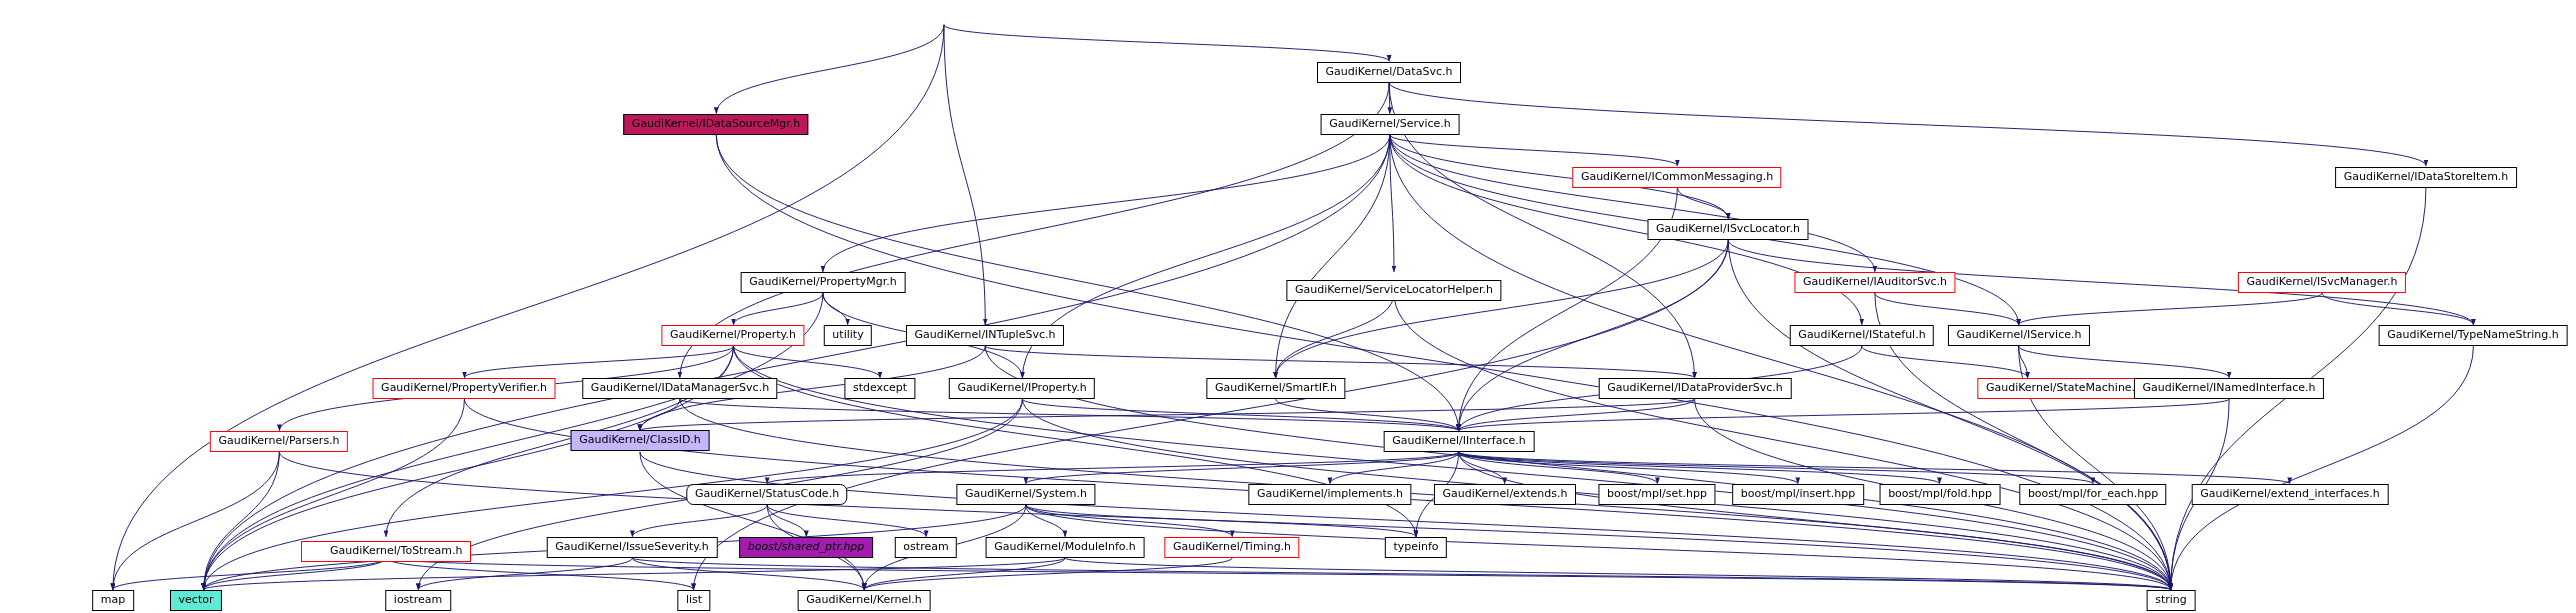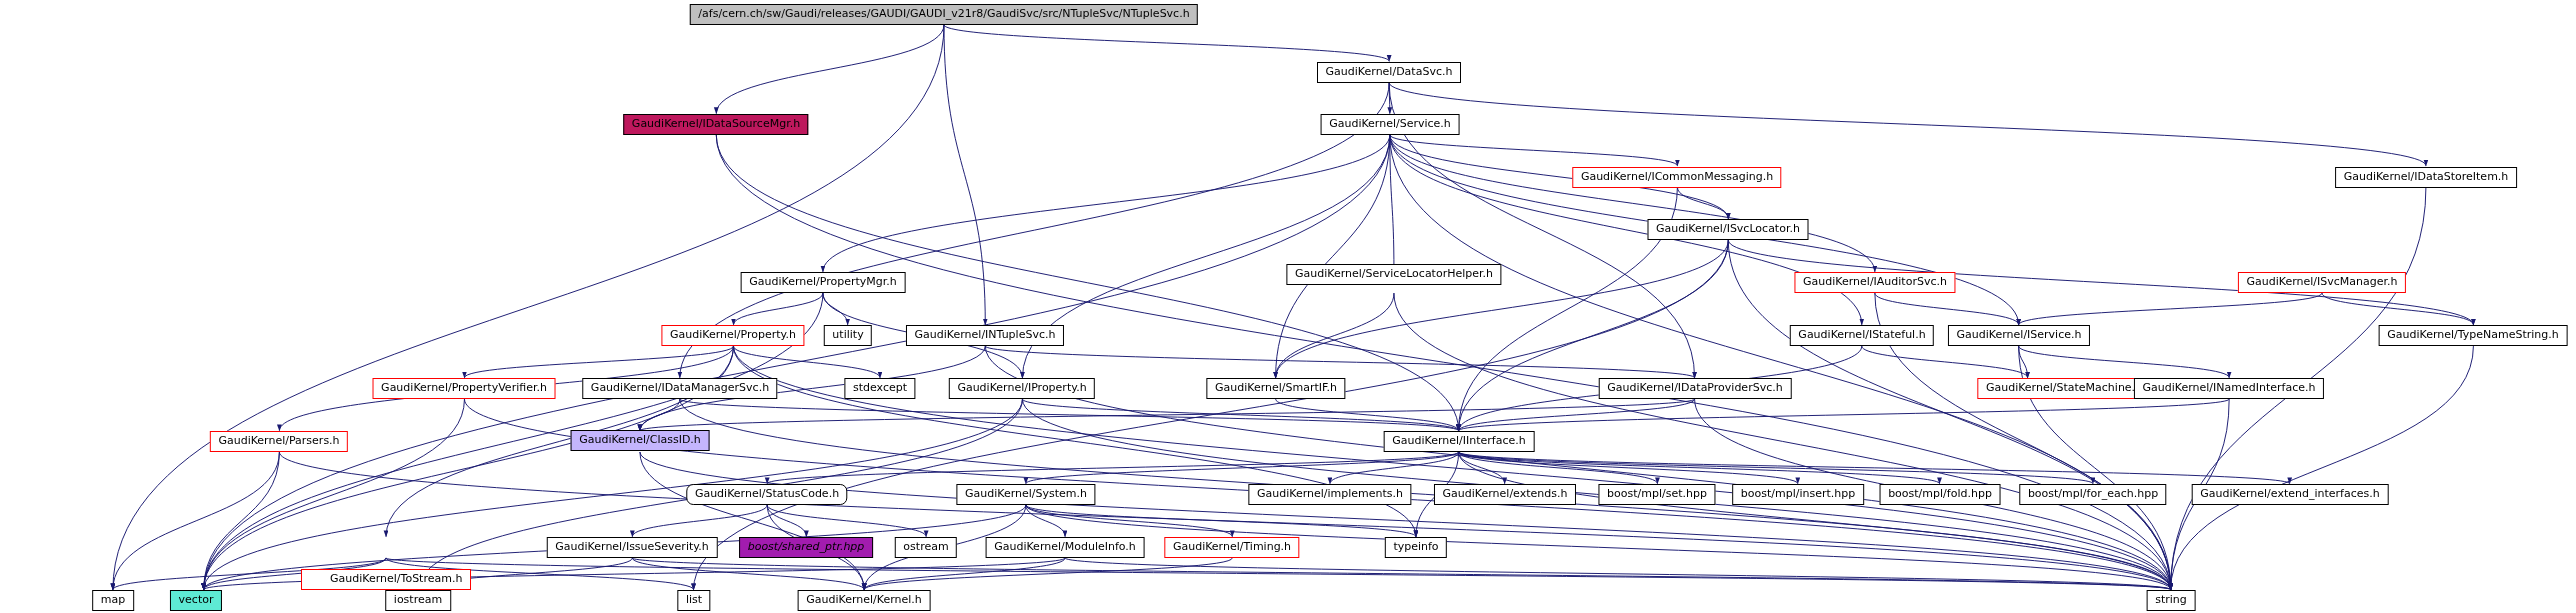--- a/index.html
+++ b/index.html
@@ -126,29 +126,28 @@
       <path d="M1491,734 C1491,795.5 296,795.5 296,857" fill="none" stroke="#191970" stroke-width="1.4" marker-end="url(#arrow)"></path>
       <path d="M1548,811 C1548,834 1256,834 1256,857" fill="none" stroke="#191970" stroke-width="1.4" marker-end="url(#arrow)"></path>
       <path d="M1548,811 C1548,834 3155,834 3155,857" fill="none" stroke="#191970" stroke-width="1.4" marker-end="url(#arrow)"></path>
       <path d="M1548,811 C1548,834 296,834 296,857" fill="none" stroke="#191970" stroke-width="1.4" marker-end="url(#arrow)"></path>
       <path d="M1791,811 C1791,834 1256,834 1256,857" fill="none" stroke="#191970" stroke-width="1.4" marker-end="url(#arrow)"></path>
       <path d="M561,811 C561,834 164,834 164,857" fill="none" stroke="#191970" stroke-width="1.4" marker-end="url(#arrow)"></path>
       <path d="M561,811 C561,834 296,834 296,857" fill="none" stroke="#191970" stroke-width="1.4" marker-end="url(#arrow)"></path>
       <path d="M561,811 C561,834 1008,834 1008,857" fill="none" stroke="#191970" stroke-width="1.4" marker-end="url(#arrow)"></path>
       <path d="M561,811 C561,834 3155,834 3155,857" fill="none" stroke="#191970" stroke-width="1.4" marker-end="url(#arrow)"></path>
     </svg>
-<div class="node root" style="left: 944px; top: 4.1px; background: rgb(191, 191, 191);">/afs/cern.ch/sw/Gaudi/releases/GAUDI/GAUDI_v21r8/GaudiSvc/src/NTupleSvc/NTupleSvc.h</div>
     <div class="node" style="left: 1389px; top: 62px; background: rgb(255, 255, 255);">GaudiKernel/DataSvc.h</div>
     <div class="node" style="left: 716px; top: 114px; background: #be185d;">GaudiKernel/IDataSourceMgr.h</div>
     <div class="node" style="left: 1390px; top: 114px; background: rgb(255, 255, 255);">GaudiKernel/Service.h</div>
     <div class="node truncated" style="left: 1677px; top: 167px; background: rgb(255, 255, 255);">GaudiKernel/ICommonMessaging.h</div>
     <div class="node" style="left: 2426px; top: 167px; background: rgb(255, 255, 255);">GaudiKernel/IDataStoreItem.h</div>
     <div class="node" style="left: 1728px; top: 219px; background: rgb(255, 255, 255);">GaudiKernel/ISvcLocator.h</div>
     <div class="node" style="left: 823px; top: 272px; background: rgb(255, 255, 255);">GaudiKernel/PropertyMgr.h</div>
-    <div class="node" style="left: 1394px; top: 264px; background: rgb(255, 255, 255); text-align: right;">GaudiKernel/ServiceLocatorHelper.h</div>
+    <div class="node" style="left: 1394px; top: 280px; background: rgb(255, 255, 255); text-align: right;">GaudiKernel/ServiceLocatorHelper.h</div>
     <div class="node truncated" style="left: 1875px; top: 272px; background: rgb(255, 255, 255);">GaudiKernel/IAuditorSvc.h</div>
     <div class="node truncated" style="left: 2322px; top: 272px; background: rgb(255, 255, 255);">GaudiKernel/ISvcManager.h</div>
     <div class="node truncated" style="left: 733px; top: 325px; background: rgb(255, 255, 255);">GaudiKernel/Property.h</div>
     <div class="node" style="left: 848px; top: 325px; background: rgb(255, 255, 255);">utility</div>
     <div class="node" style="left: 985px; top: 325px; background: rgb(255, 255, 255);">GaudiKernel/INTupleSvc.h</div>
     <div class="node" style="left: 1862px; top: 325px; background: rgb(255, 255, 255);">GaudiKernel/IStateful.h</div>
     <div class="node" style="left: 2019px; top: 325px; background: rgb(255, 255, 255);">GaudiKernel/IService.h</div>
     <div class="node" style="left: 2473px; top: 325px; background: rgb(255, 255, 255);">GaudiKernel/TypeNameString.h</div>
     <div class="node truncated" style="left: 464px; top: 378px; background: rgb(255, 255, 255);">GaudiKernel/PropertyVerifier.h</div>
     <div class="node" style="left: 680px; top: 378px; background: rgb(255, 255, 255);">GaudiKernel/IDataManagerSvc.h</div>
@@ -163,21 +162,21 @@
     <div class="node" style="left: 1459px; top: 431px; background: rgb(255, 255, 255);">GaudiKernel/IInterface.h</div>
     <div class="node" style="left: 767px; top: 484px; background: rgb(255, 255, 255); border-radius: 7px;">GaudiKernel/StatusCode.h</div>
     <div class="node" style="left: 1026px; top: 484px; background: rgb(255, 255, 255);">GaudiKernel/System.h</div>
     <div class="node" style="left: 1330px; top: 484px; background: rgb(255, 255, 255);">GaudiKernel/implements.h</div>
     <div class="node" style="left: 1505px; top: 484px; background: rgb(255, 255, 255);">GaudiKernel/extends.h</div>
     <div class="node" style="left: 1657px; top: 484px; background: rgb(255, 255, 255);">boost/mpl/set.hpp</div>
     <div class="node" style="left: 1798px; top: 484px; background: rgb(255, 255, 255);">boost/mpl/insert.hpp</div>
     <div class="node" style="left: 1940px; top: 484px; background: rgb(255, 255, 255);">boost/mpl/fold.hpp</div>
     <div class="node" style="left: 2093px; top: 484px; background: rgb(255, 255, 255);">boost/mpl/for_each.hpp</div>
     <div class="node" style="left: 2290px; top: 484px; background: rgb(255, 255, 255);">GaudiKernel/extend_interfaces.h</div>
-    <div class="node truncated" style="left: 386px; top: 569px; background: rgb(255, 255, 255); padding-left: 28px;">GaudiKernel/ToStream.h</div>
+    <div class="node truncated" style="left: 386px; top: 541px; background: rgb(255, 255, 255); padding-left: 28px;">GaudiKernel/ToStream.h</div>
     <div class="node" style="left: 632px; top: 537px; background: rgb(255, 255, 255);">GaudiKernel/IssueSeverity.h</div>
     <div class="node" style="left: 806px; top: 537px; background: #a21caf; font-style: italic;">boost/shared_ptr.hpp</div>
     <div class="node" style="left: 926px; top: 537px; background: rgb(255, 255, 255);">ostream</div>
     <div class="node" style="left: 1065px; top: 537px; background: rgb(255, 255, 255);">GaudiKernel/ModuleInfo.h</div>
     <div class="node truncated" style="left: 1232px; top: 537px; background: rgb(255, 255, 255);">GaudiKernel/Timing.h</div>
     <div class="node" style="left: 1416px; top: 537px; background: rgb(255, 255, 255);">typeinfo</div>
     <div class="node" style="left: 113px; top: 590px; background: rgb(255, 255, 255);">map</div>
     <div class="node" style="left: 196px; top: 590px; background: #5eead4;">vector</div>
     <div class="node" style="left: 418px; top: 590px; background: rgb(255, 255, 255);">iostream</div>
     <div class="node" style="left: 694px; top: 590px; background: rgb(255, 255, 255);">list</div>

